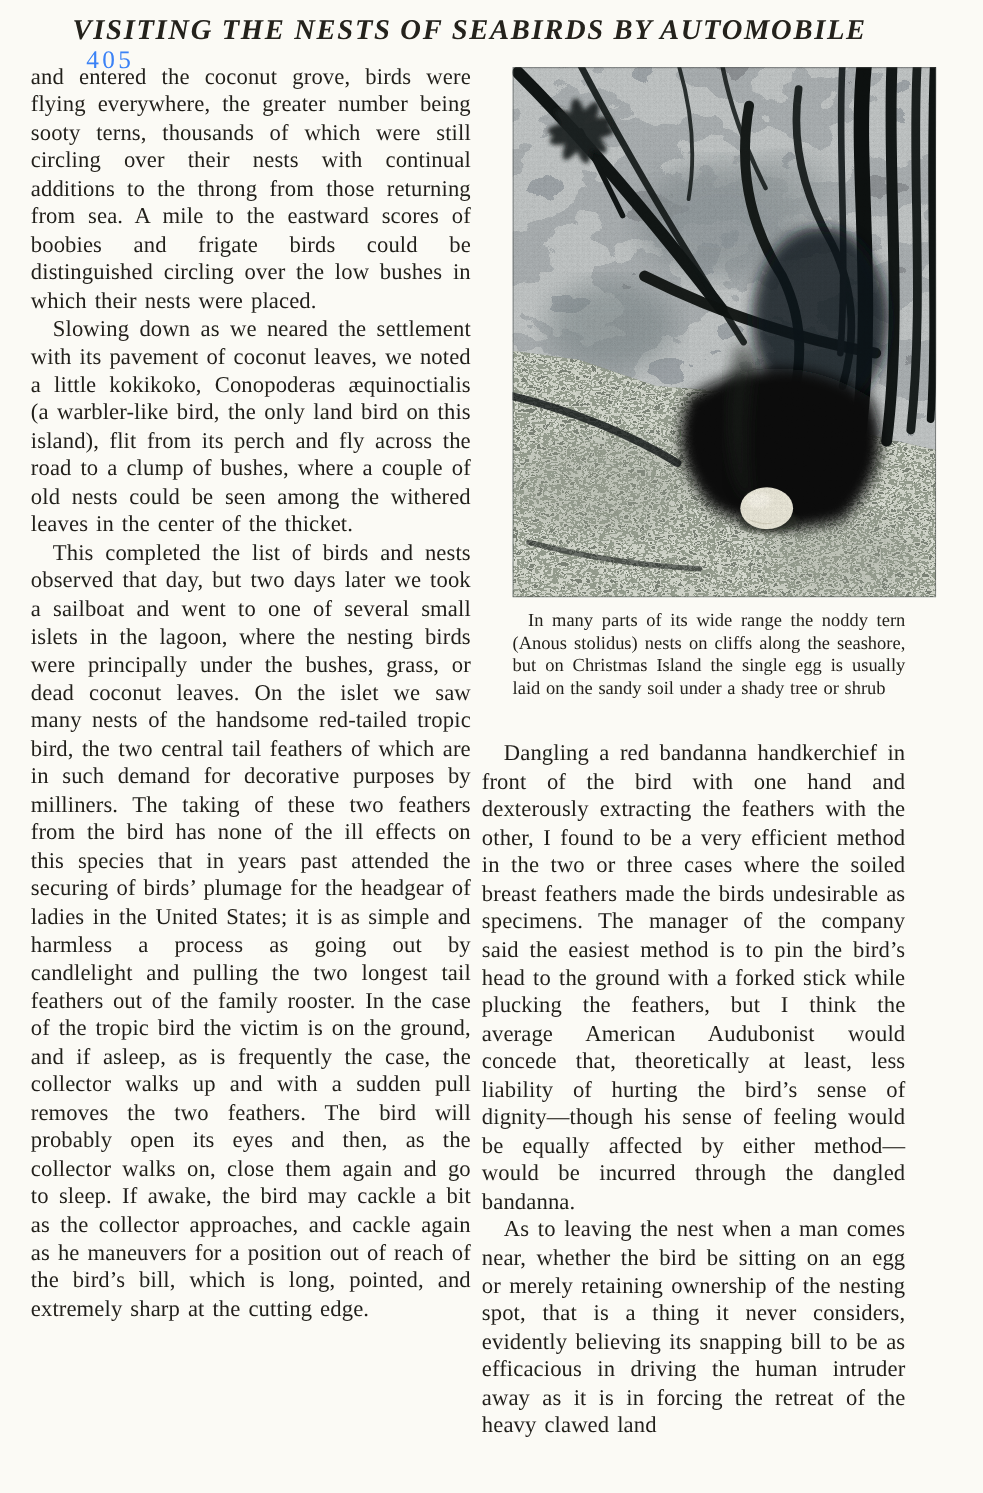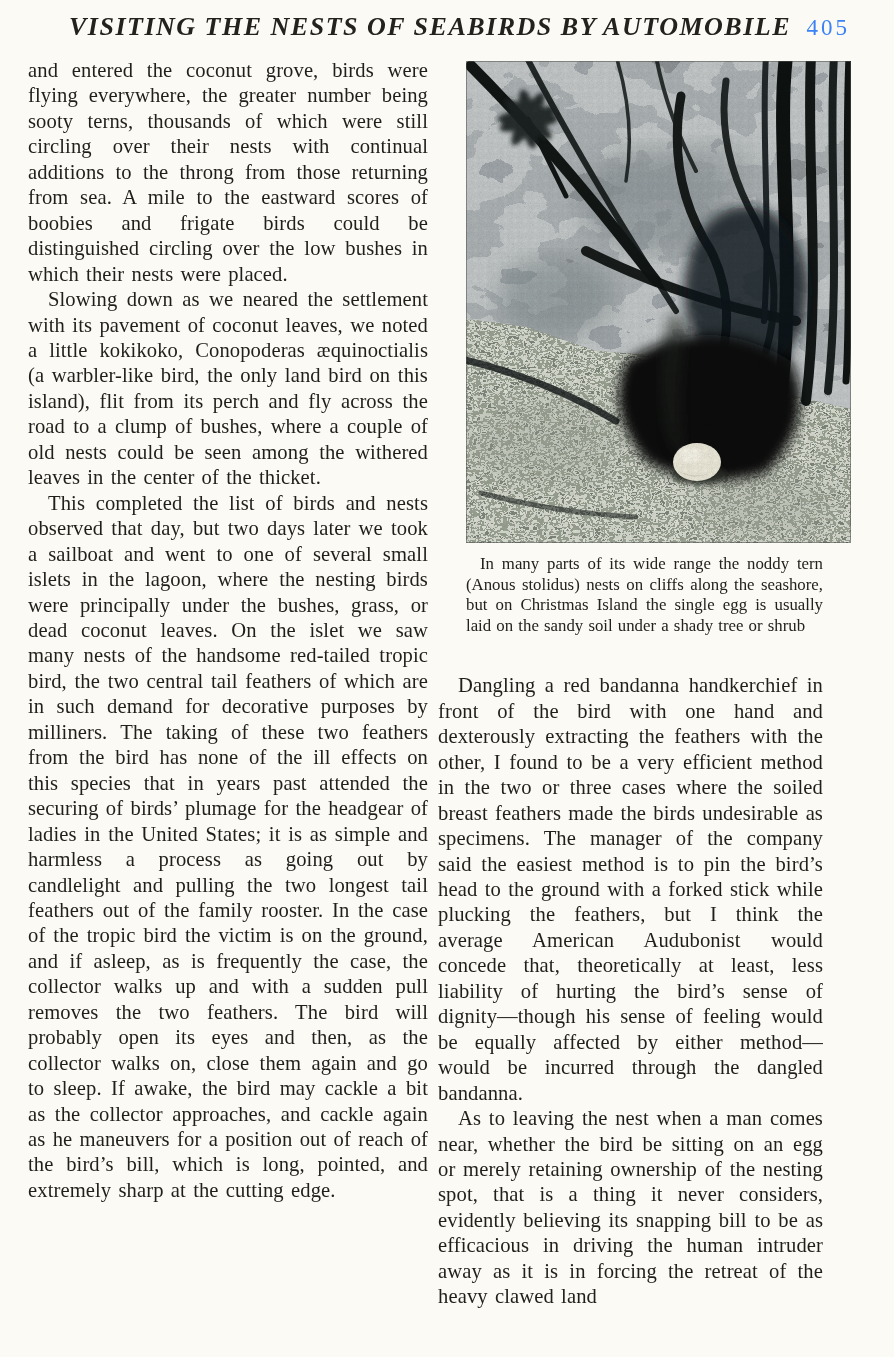--- a/index.html
+++ b/index.html
@@ -8,21 +8,21 @@
     background:#fbfaf5;
     font-family:"Liberation Serif", serif;
     color:#211f1a;
     position:relative;
     overflow:hidden;
   }
   .page{position:absolute;inset:0;}
   
   .header{
     position:absolute;top:12px;left:66px;right:44px;
-    display:flex;align-items:baseline;
+    display:flex;align-items:baseline;flex-direction:column;
   }
   .running-title{
     flex:1;text-align:center;
     font-style:italic;font-weight:700;
     font-size:26px;letter-spacing:1.5px;
     white-space:nowrap;
     color:#24221c;
   }
   .page-number{
     width:56px;text-align:right;

